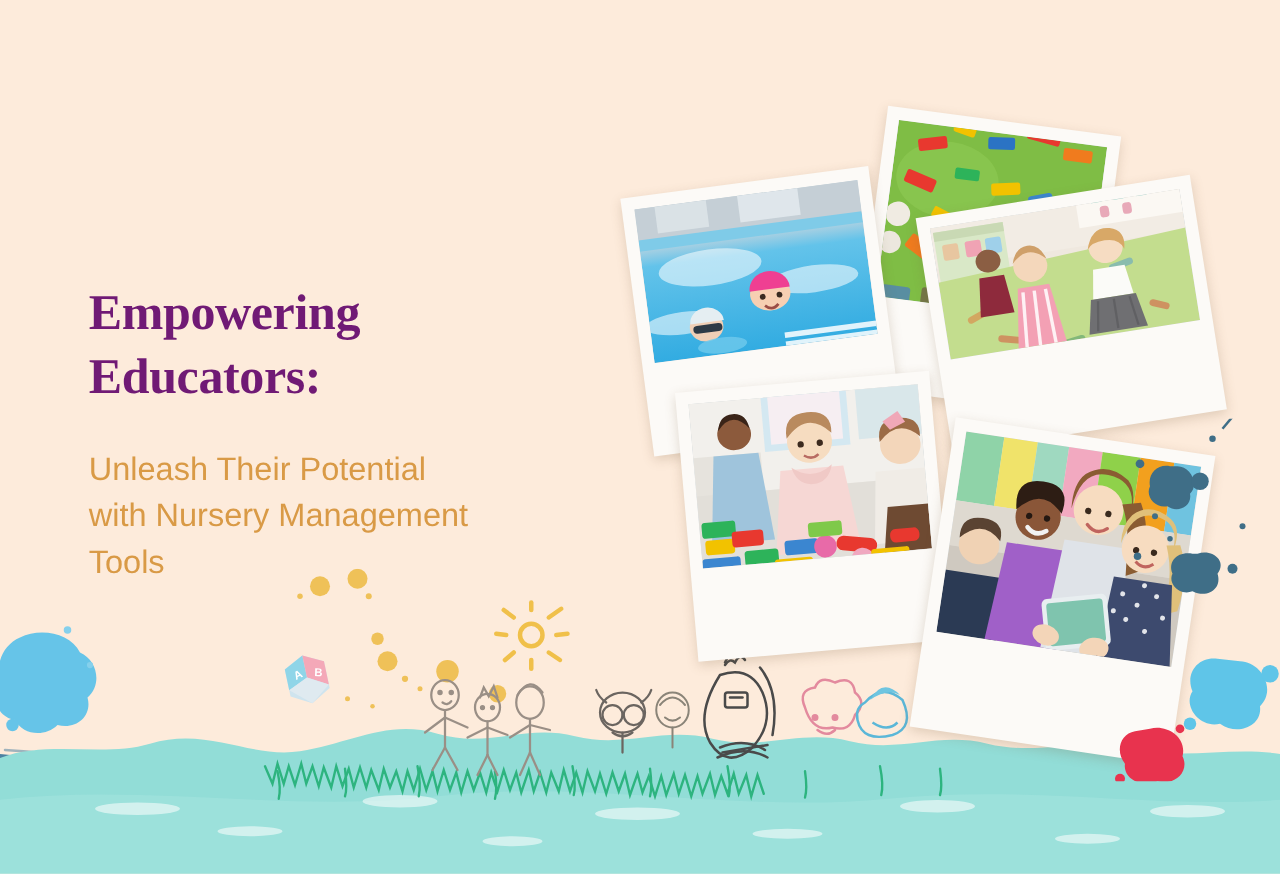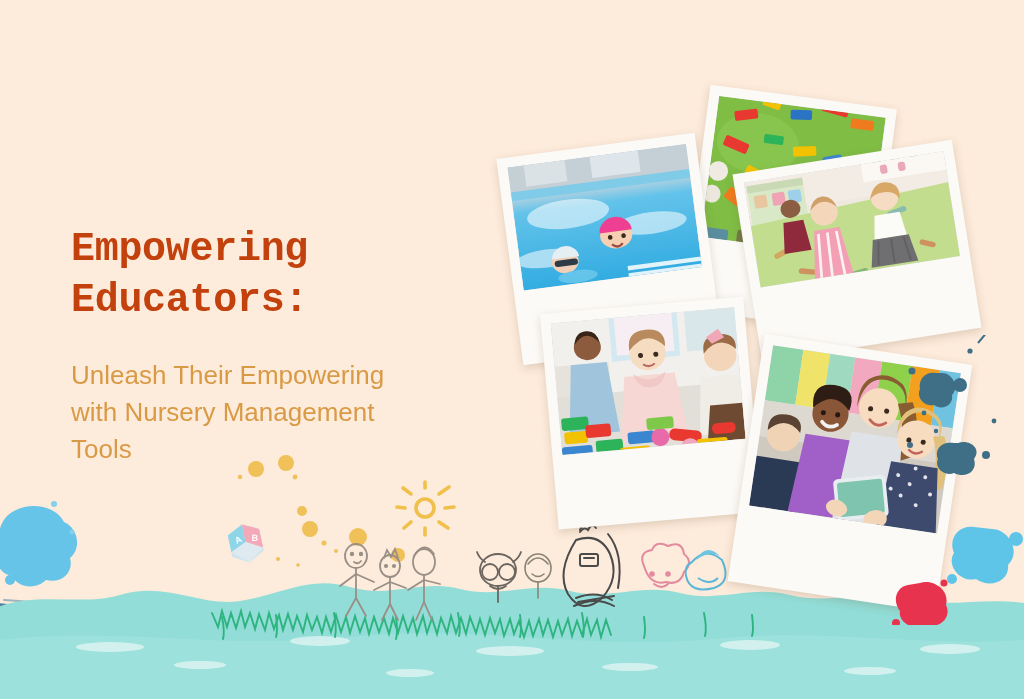--- a/index.html
+++ b/index.html
@@ -21,26 +21,26 @@
 
   
   .text-block {
     position: absolute;
     left: 71px;
     top: 224px;
     width: 440px;
   }
   .headline {
     margin: 0;
-    font-family: Liberation Mono, monospace;
+    font-family: Liberation Serif, serif;
     font-weight: bold;
     font-size: 40px;
     line-height: 1.28;
     letter-spacing: -0.3px;
-    color: #c2410c;
+    color: #701a75;
     white-space: pre-line;
   }
   .subhead {
     margin: 0;
     position: absolute;
     top: 133px;
     left: 0;
     width: 430px;
     font-family: "Liberation Sans", sans-serif;
     font-weight: normal;
@@ -545,18 +545,18 @@
       <path d="M592 58 q3 16 1 24"></path>
       <path d="M654 62 q2 14 0 21"></path>
       <path d="M714 58 q3 15 1 23"></path>
       <path d="M762 60 q2 15 0 21"></path>
     </g>
   </svg>
 
   <div class="text-block">
     <h1 class="headline">Empowering
 Educators:</h1>
-    <p class="subhead">Unleash Their Empowering
+    <p class="subhead">Unleash Their Potential
 with Nursery Management
 Tools</p>
   </div>
 
 </div>
 
 </body></html>

